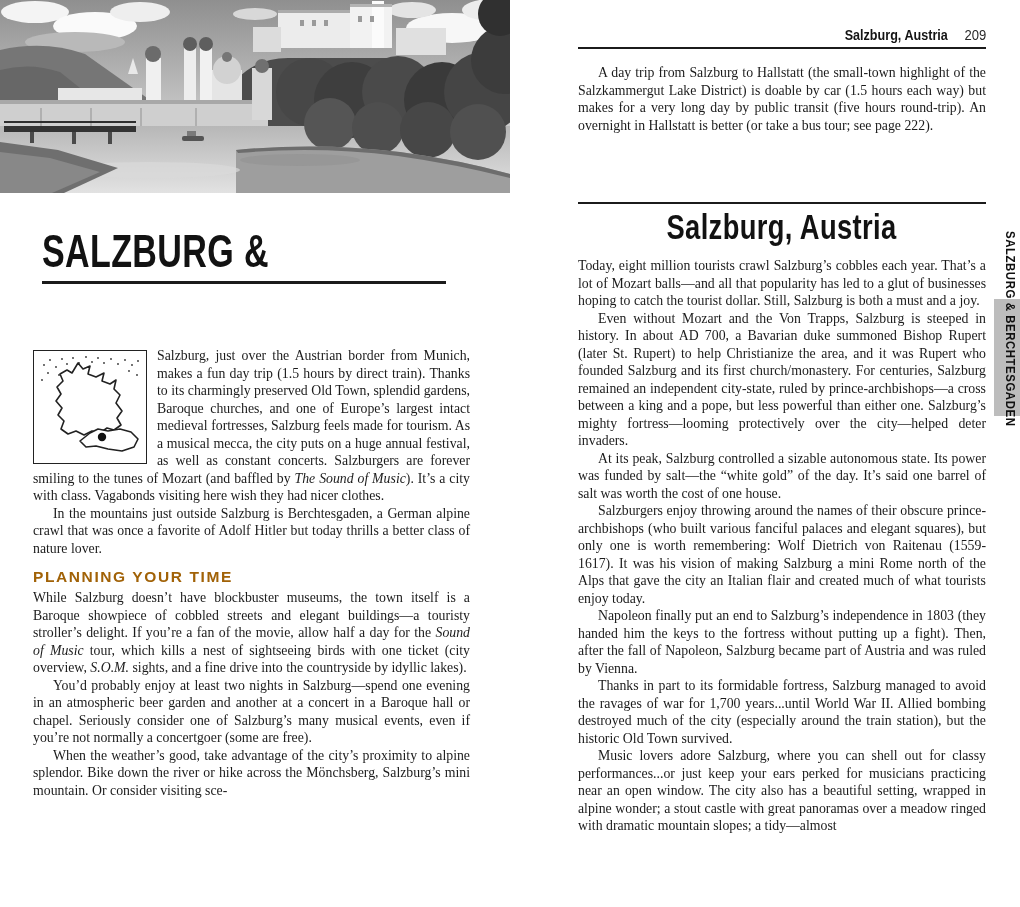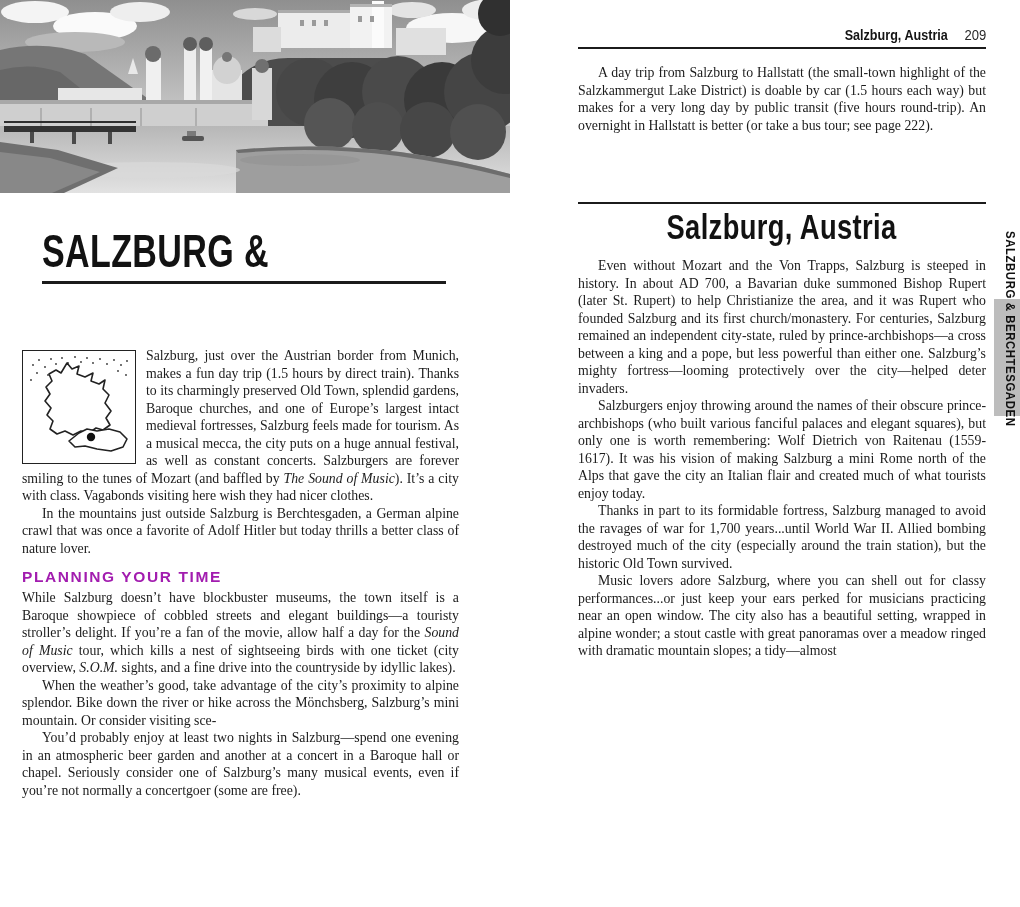--- a/index.html
+++ b/index.html
@@ -16,28 +16,28 @@
   
   .photo-wrap{position:absolute;left:0;top:0;width:510px;height:193px;}
   .left-title{position:absolute;left:42px;top:199px;width:410px;margin-top:30px;}
   .left-title .line{
     font-family:"Liberation Sans", sans-serif;font-weight:700;font-size:46px;
     line-height:45px;color:#121212;white-space:nowrap;
     display:inline-block;transform:scaleX(0.74);transform-origin:0 50%;
     letter-spacing:0.5px;
   }
   .title-rule{width:404px;border-bottom:3px solid #1b1b1b;margin-top:7px;}
-  .left-body{position:absolute;left:22px;top:347px;width:437px;}
+  .left-body{position:absolute;left:33px;top:347px;width:437px;}
   .map-float{
     float:left;width:114px;height:114px;border:1.5px solid #222;
     box-sizing:border-box;margin:3px 10px 2px 0;background:#fff;
   }
   .planning-heading{
     font-family:"Liberation Sans", sans-serif;font-weight:700;
-    font-size:15.5px;letter-spacing:1.6px;color:#a21caf;
+    font-size:15.5px;letter-spacing:1.6px;color:#a16207;
     margin:11px 0 3px 0;
   }
 
   
   .right-header{
     position:absolute;left:578px;top:26px;width:408px;
     display:flex;justify-content:flex-end;align-items:baseline;gap:14px;
     border-bottom:2px solid #1b1b1b;padding-bottom:4px;
   }
   .right-header .hdr-title{
@@ -216,41 +216,44 @@
 
   <div class="rich">
       <p class=""><span>Salzburg, just over the Austrian border from Munich, makes a fun day trip (1.5 hours by direct train). Thanks to its charmingly preserved Old Town, splendid gardens, Baroque churches, and one of Europe’s largest intact medieval fortresses, Salzburg feels made for tourism. As a musical mecca, the city puts on a huge annual festival, as well as constant concerts. Salzburgers are forever smiling to the tunes of Mozart (and baffled by </span><i>The Sound of Music</i><span>). It’s a city with class. Vagabonds visiting here wish they had nicer clothes.</span></p>
       <p class="indent"><span>In the mountains just outside Salzburg is Berchtesgaden, a German alpine crawl that was once a favorite of Adolf Hitler but today thrills a better class of nature lover.</span></p>
     </div>
 
   <div class="planning-heading">PLANNING YOUR TIME</div>
 
   <div class="rich">
       <p class=""><span>While Salzburg doesn’t have blockbuster museums, the town itself is a Baroque showpiece of cobbled streets and elegant buildings—a touristy stroller’s delight. If you’re a fan of the movie, allow half a day for the </span><i>Sound of Music</i><span> tour, which kills a nest of sightseeing birds with one ticket (city overview, </span><i>S.O.M.</i><span> sights, and a fine drive into the countryside by idyllic lakes).</span></p>
+      <p class="indent"><span>You’d probably enjoy at least two nights in Salzburg—spend one evening in an atmospheric beer garden and another at a concert in a Baroque hall or chapel. Seriously consider one of Salzburg’s many musical events, even if you’re not normally a concertgoer (some are free).</span></p>
       <p class="indent"><span>When the weather’s good, take advantage of the city’s proximity to alpine splendor. Bike down the river or hike across the Mönchsberg, Salzburg’s mini mountain. Or consider visiting sce-</span></p>
-      <p class="indent"><span>You’d probably enjoy at least two nights in Salzburg—spend one evening in an atmospheric beer garden and another at a concert in a Baroque hall or chapel. Seriously consider one of Salzburg’s many musical events, even if you’re not normally a concertgoer (some are free).</span></p>
     </div>
 </div>
 
 <div class="right-header">
   <span class="hdr-title">Salzburg, Austria</span>
   <span class="hdr-page">209</span>
 </div>
 
 <div class="right-top rich">
     <p class="indent"><span>A day trip from Salzburg to Hallstatt (the small-town highlight of the Salzkammergut Lake District) is doable by car (1.5 hours each way) but makes for a very long day by public transit (five hours round-trip). An overnight in Hallstatt is better (or take a bus tour; see page 222).</span></p>
   </div>
 
 <div class="right-section">
   <div class="section-rule"></div>
   <div class="section-heading">
     <span class="inner">Salzburg, Austria</span>
   </div>
   <div class="rich">
+      <p class=""><span>Today, eight million tourists crawl Salzburg’s cobbles each year. That’s a lot of Mozart balls—and all that popularity has led to a glut of businesses hoping to catch the tourist dollar. Still, Salzburg is both a must and a joy.</span></p>
       <p class="indent"><span>Even without Mozart and the Von Trapps, Salzburg is steeped in history. In about AD 700, a Bavarian duke summoned Bishop Rupert (later St. Rupert) to help Christianize the area, and it was Rupert who founded Salzburg and its first church/monastery. For centuries, Salzburg remained an independent city-state, ruled by prince-archbishops—a cross between a king and a pope, but less powerful than either one. Salzburg’s mighty fortress—looming protectively over the city—helped deter invaders.</span></p>
+      <p class="indent"><span>At its peak, Salzburg controlled a sizable autonomous state. Its power was funded by salt—the “white gold” of the day. It’s said one barrel of salt was worth the cost of one house.</span></p>
       <p class="indent"><span>Salzburgers enjoy throwing around the names of their obscure prince-archbishops (who built various fanciful palaces and elegant squares), but only one is worth remembering: Wolf Dietrich von Raitenau (1559-1617). It was his vision of making Salzburg a mini Rome north of the Alps that gave the city an Italian flair and created much of what tourists enjoy today.</span></p>
+      <p class="indent"><span>Napoleon finally put an end to Salzburg’s independence in 1803 (they handed him the keys to the fortress without putting up a fight). Then, after the fall of Napoleon, Salzburg became part of Austria and was ruled by Vienna.</span></p>
       <p class="indent"><span>Thanks in part to its formidable fortress, Salzburg managed to avoid the ravages of war for 1,700 years...until World War II. Allied bombing destroyed much of the city (especially around the train station), but the historic Old Town survived.</span></p>
       <p class="indent"><span>Music lovers adore Salzburg, where you can shell out for classy performances...or just keep your ears perked for musicians practicing near an open window. The city also has a beautiful setting, wrapped in alpine wonder; a stout castle with great panoramas over a meadow ringed with dramatic mountain slopes; a tidy—almost</span></p>
     </div>
 </div>
 
 <div class="tab-bg"></div>
 <div class="side-tab">SALZBURG &amp; BERCHTESGADEN</div>
 
 </body></html>

